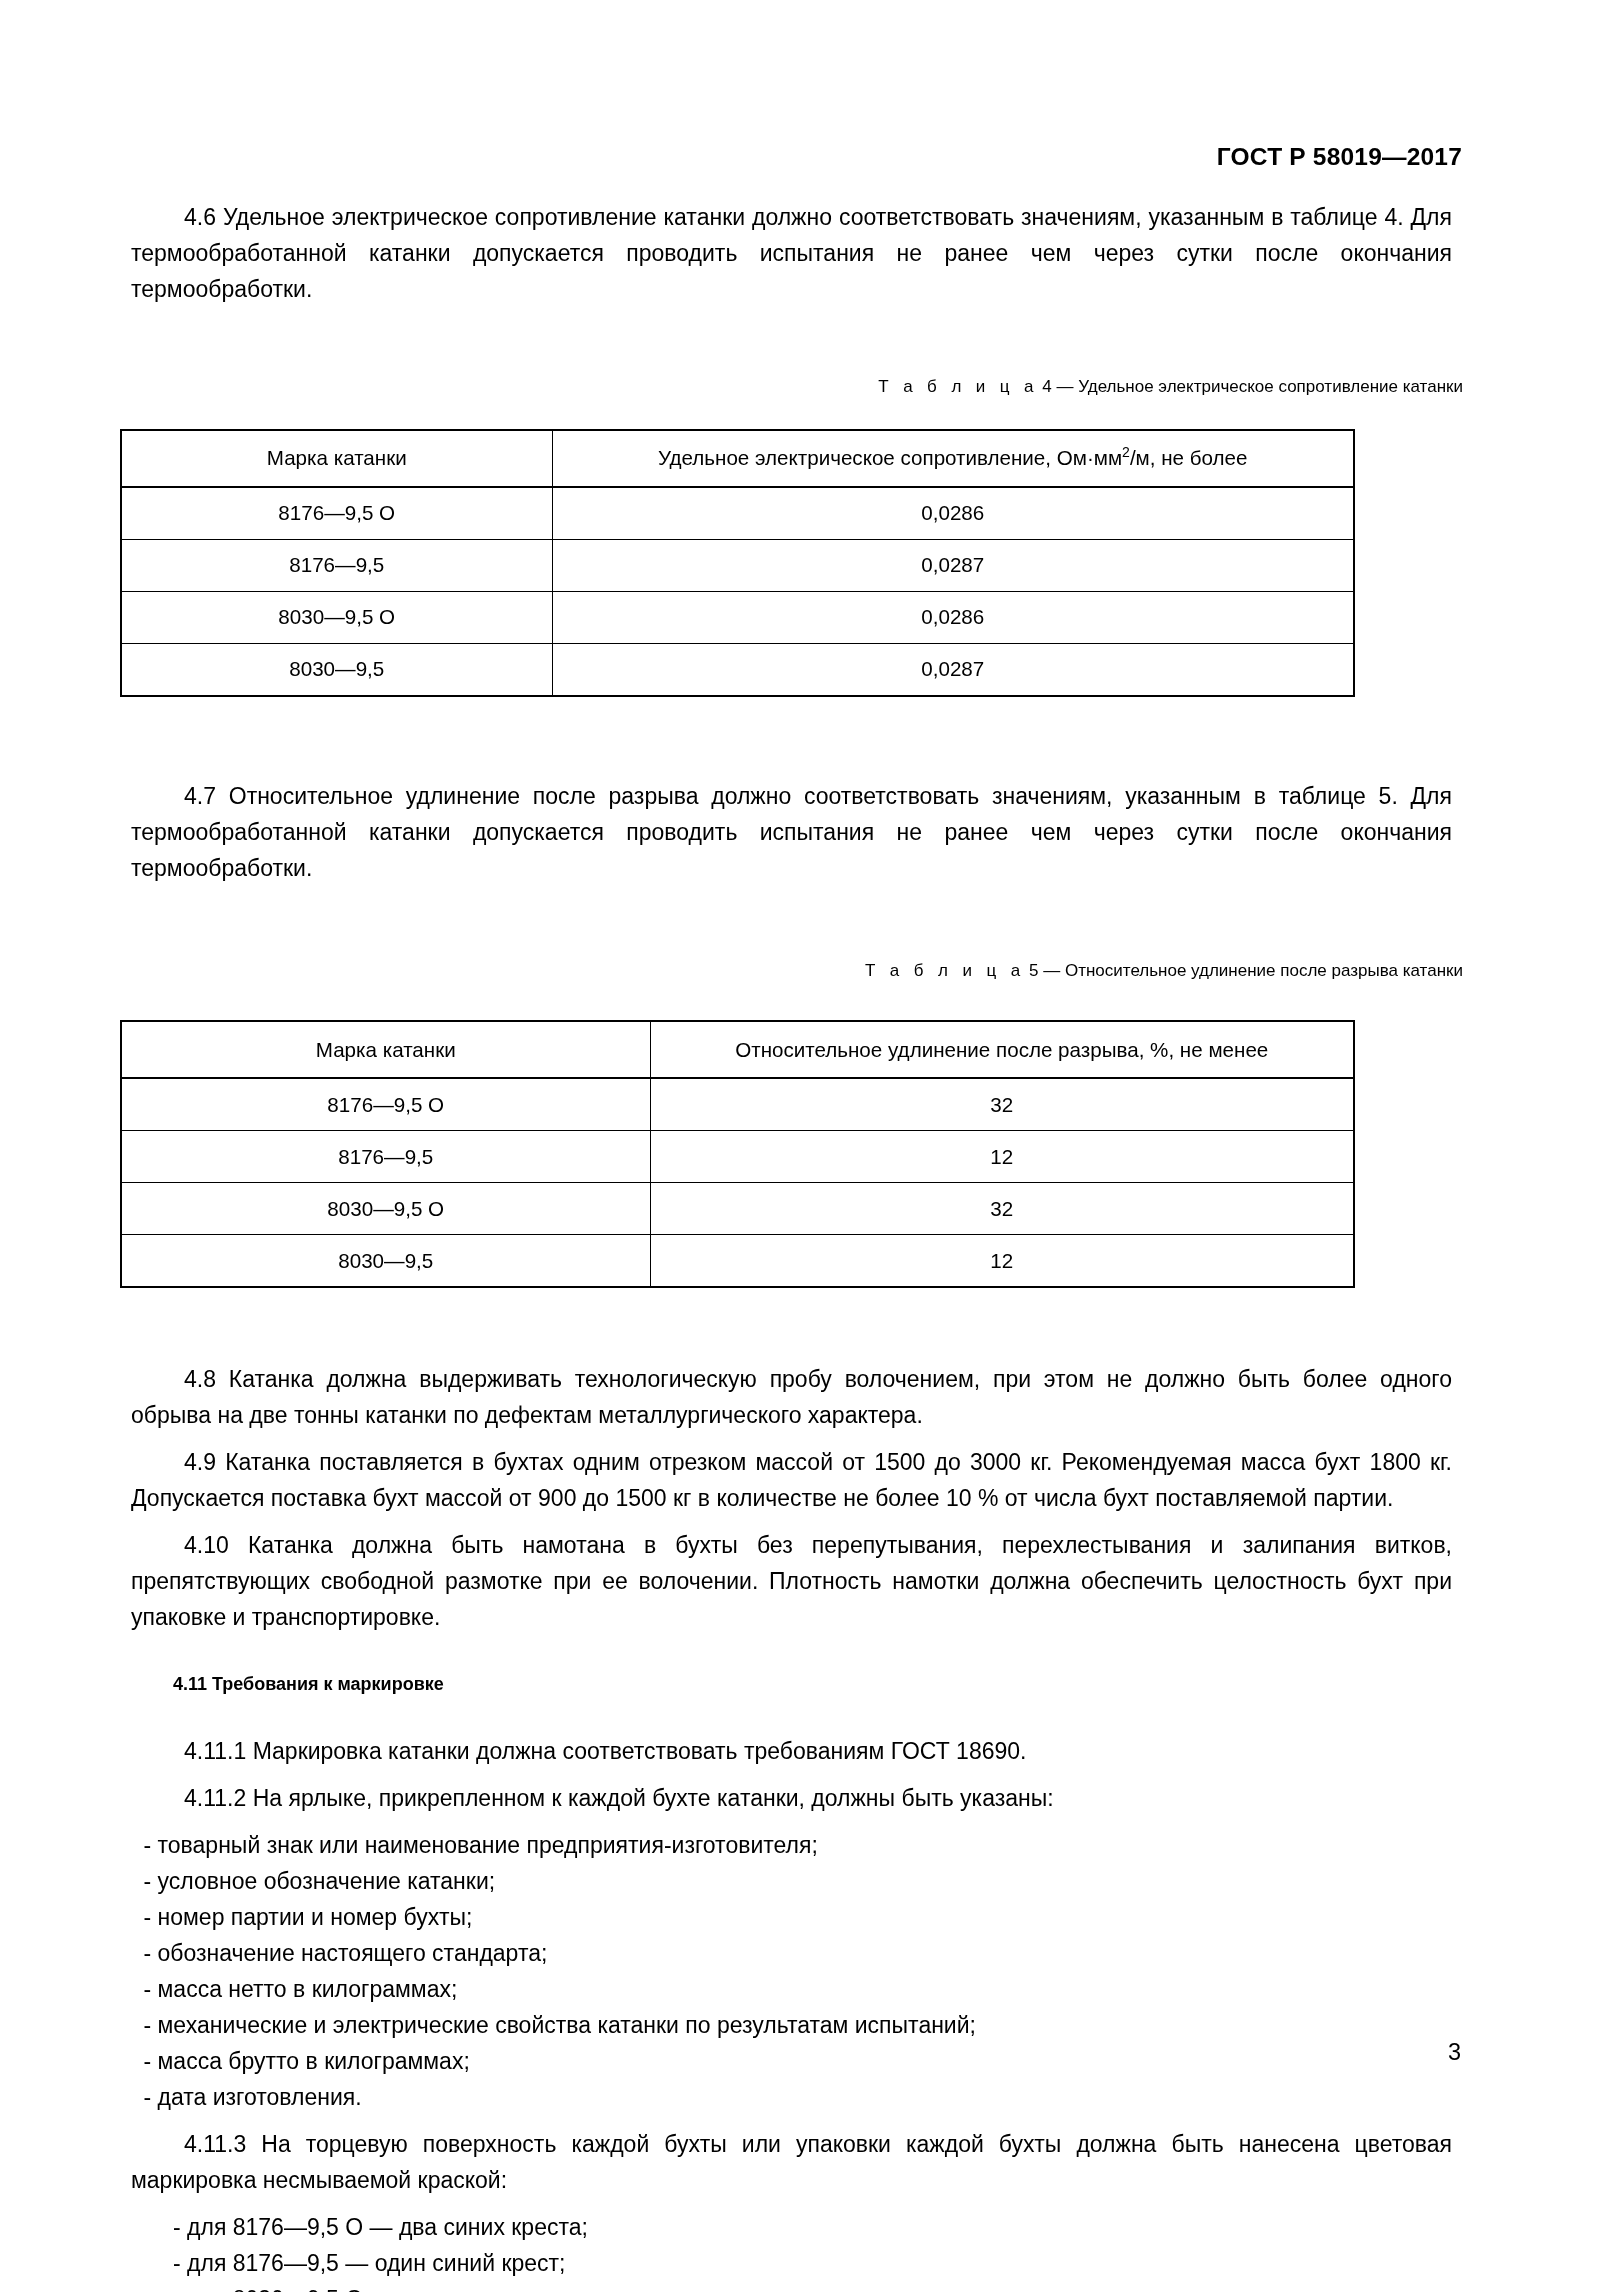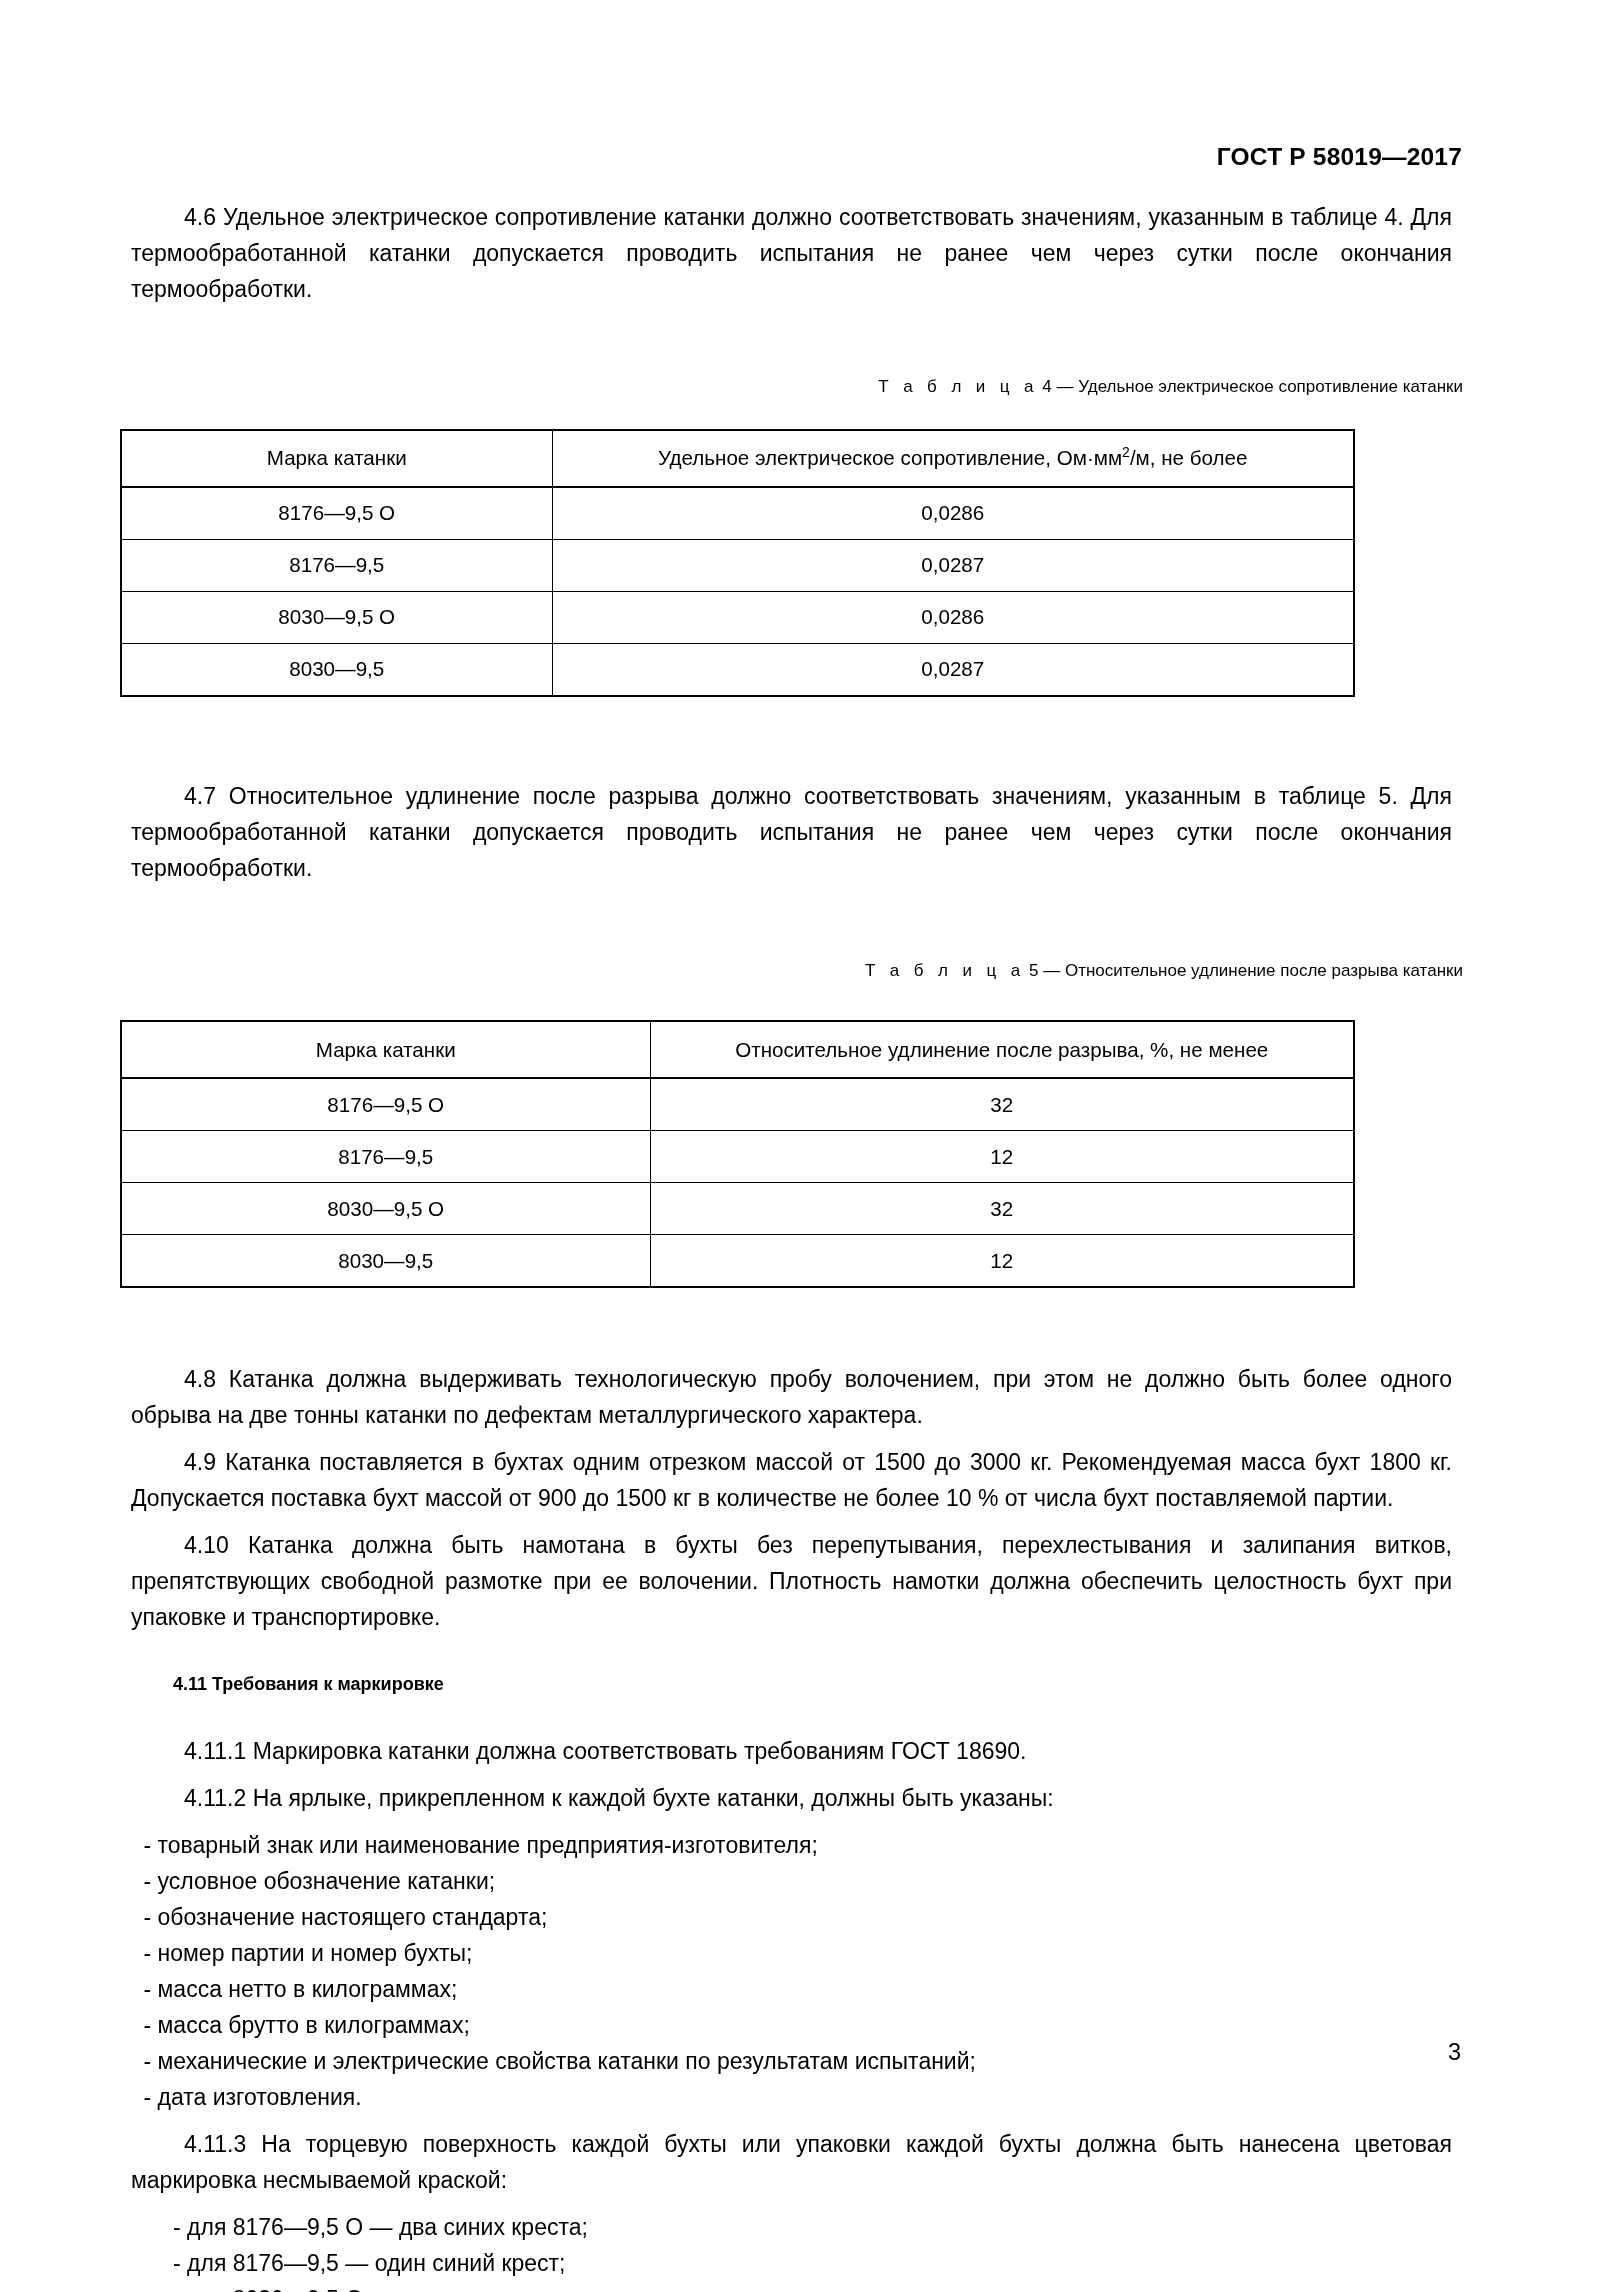--- a/index.html
+++ b/index.html
@@ -243,25 +243,25 @@
 
     <p class="subhead">4.11 Требования к маркировке</p>
 
     <div class="sp-20"></div>
 
     <p class="para indent">4.11.1 Маркировка катанки должна соответствовать требованиям ГОСТ 18690.</p>
     <p class="para indent">4.11.2 На ярлыке, прикрепленном к каждой бухте катанки, должны быть указаны:</p>
 
     <p class="bullet">- товарный знак или наименование предприятия-изготовителя;</p>
     <p class="bullet">- условное обозначение катанки;</p>
+    <p class="bullet">- номер партии и номер бухты;</p>
     <p class="bullet">- обозначение настоящего стандарта;</p>
-    <p class="bullet">- номер партии и номер бухты;</p>
     <p class="bullet">- масса нетто в килограммах;</p>
+    <p class="bullet">- механические и электрические свойства катанки по результатам испытаний;</p>
     <p class="bullet">- масса брутто в килограммах;</p>
-    <p class="bullet">- механические и электрические свойства катанки по результатам испытаний;</p>
     <p class="bullet">- дата изготовления.</p>
 
     <p class="para indent">4.11.3 На торцевую поверхность каждой бухты или упаковки каждой бухты должна быть нанесена цветовая маркировка несмываемой краской:</p>
 
     <p class="bullet deep">- для 8176—9,5 О — два синих креста;</p>
     <p class="bullet deep">- для 8176—9,5 — один синий крест;</p>
     <p class="bullet deep">- для 8030—9,5 О — два синих круга;</p>
 
   </div>
 

